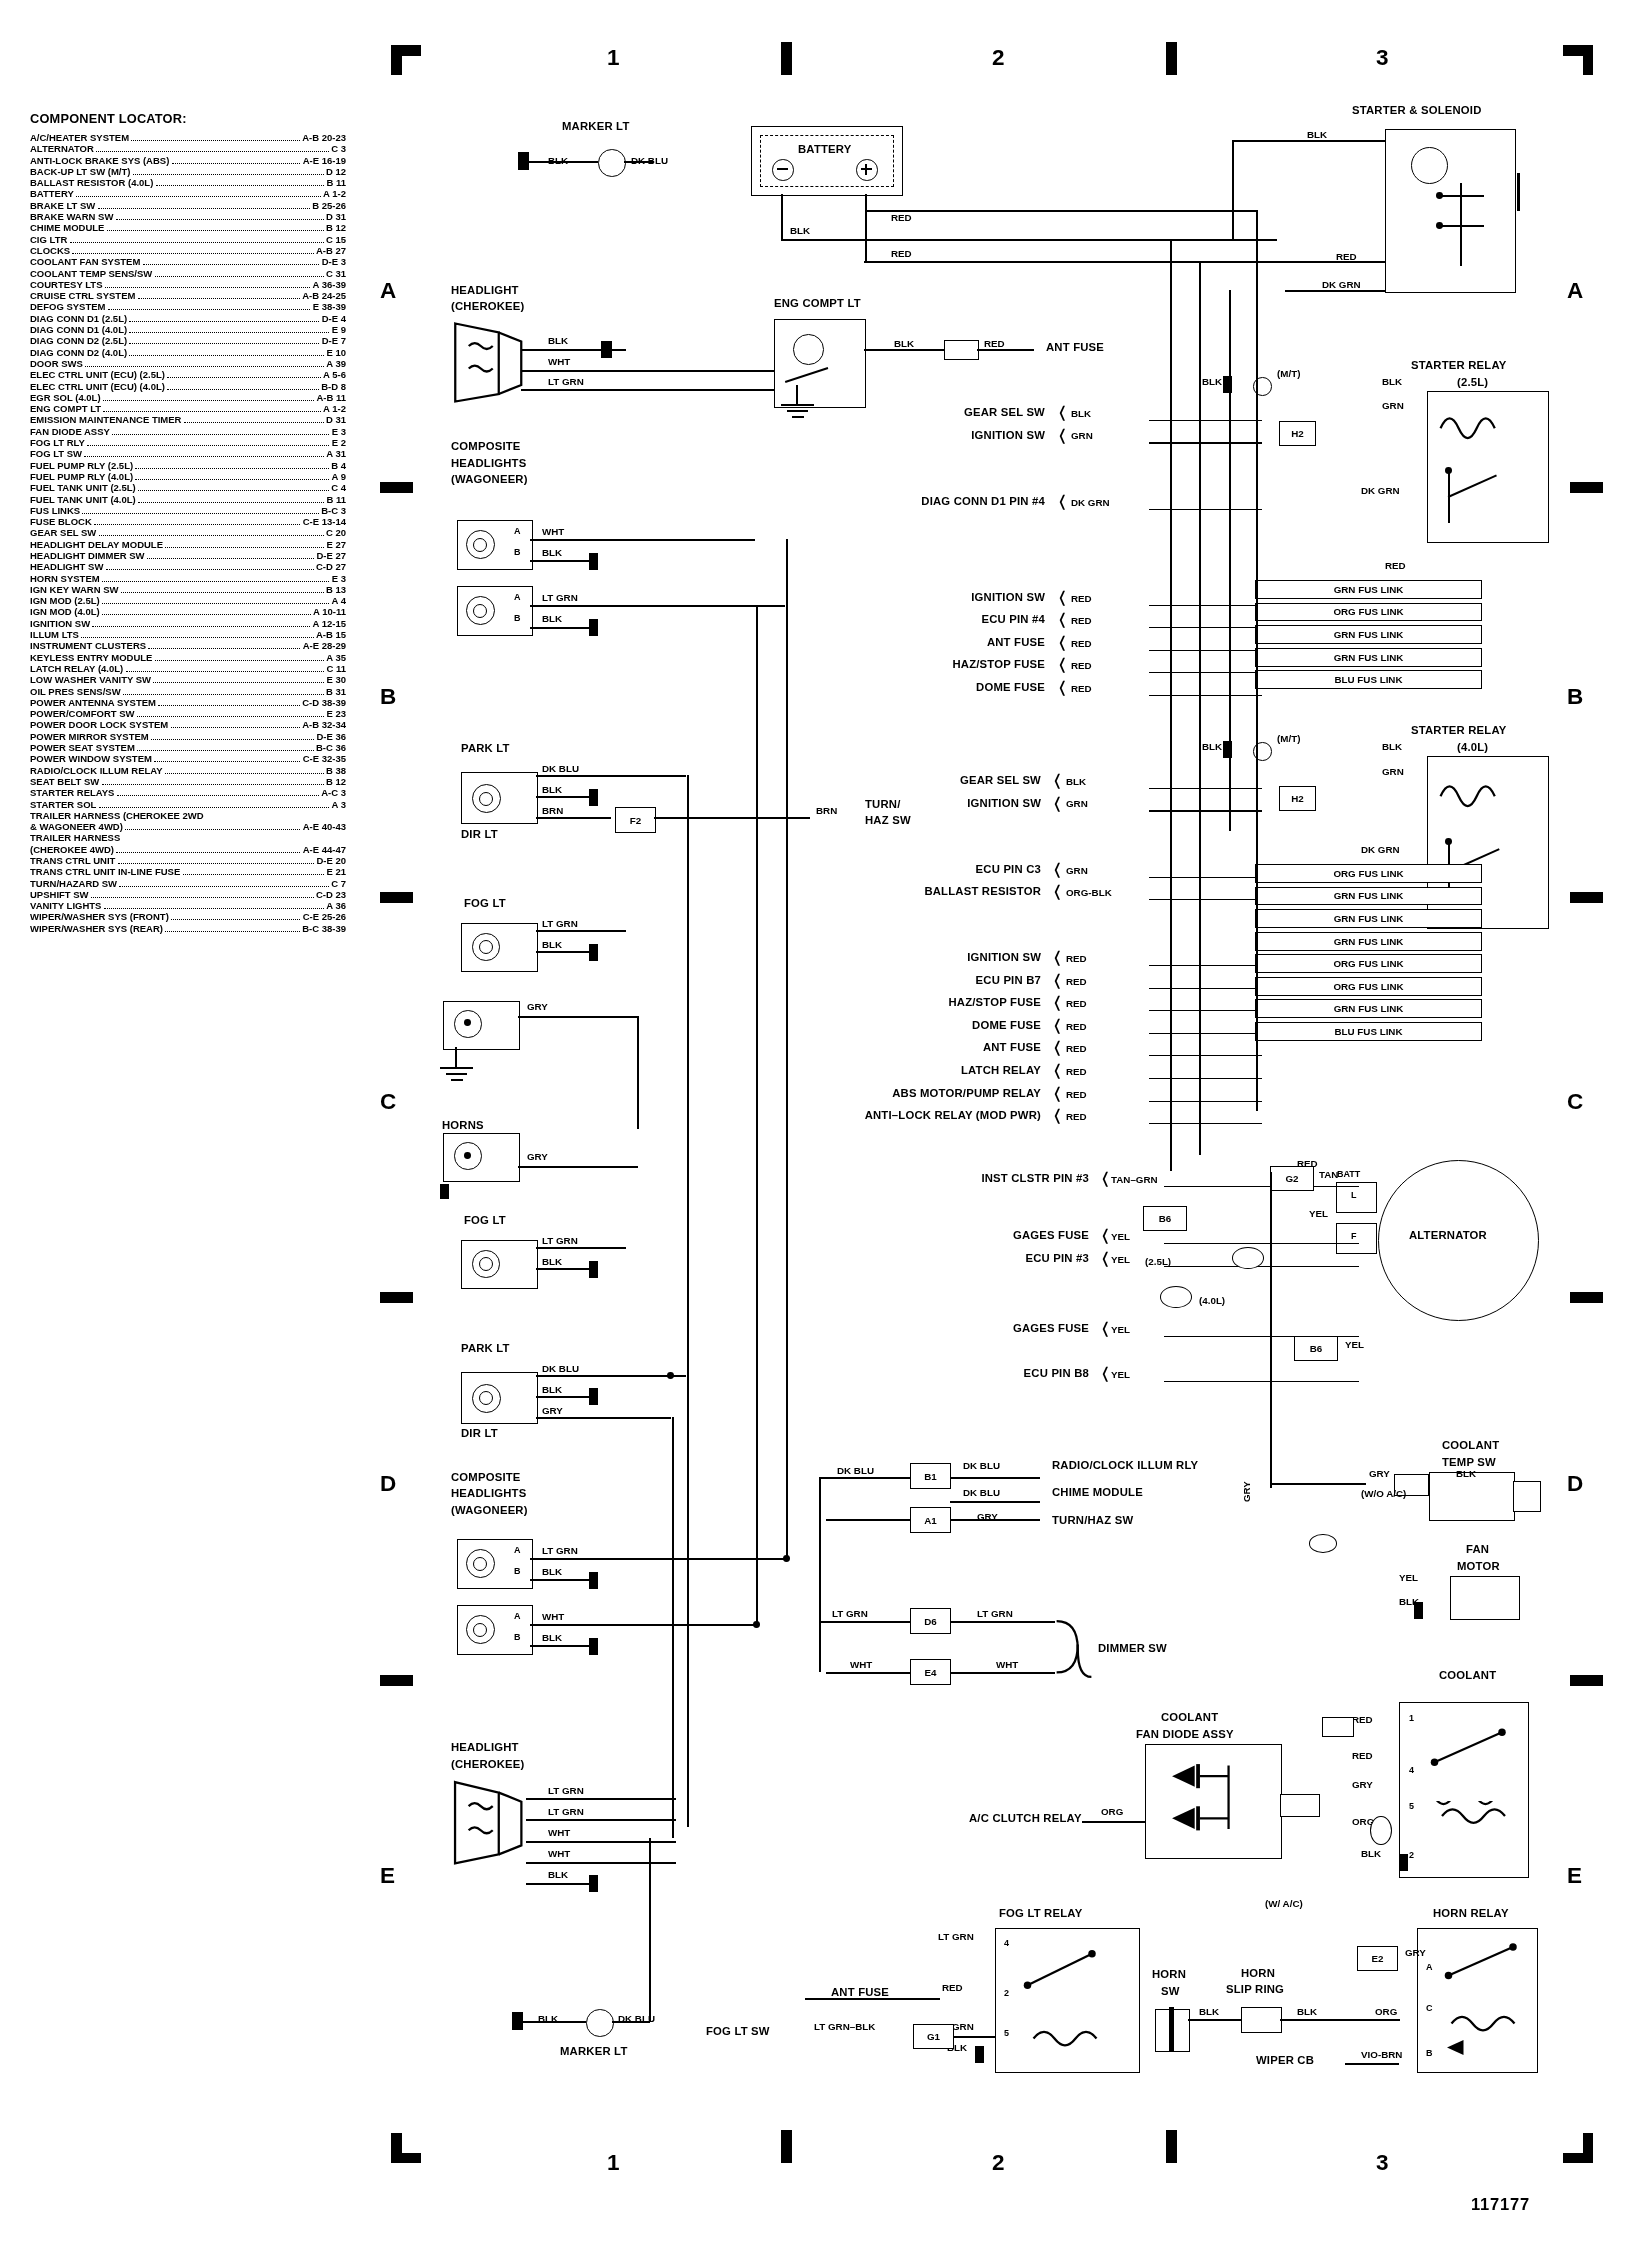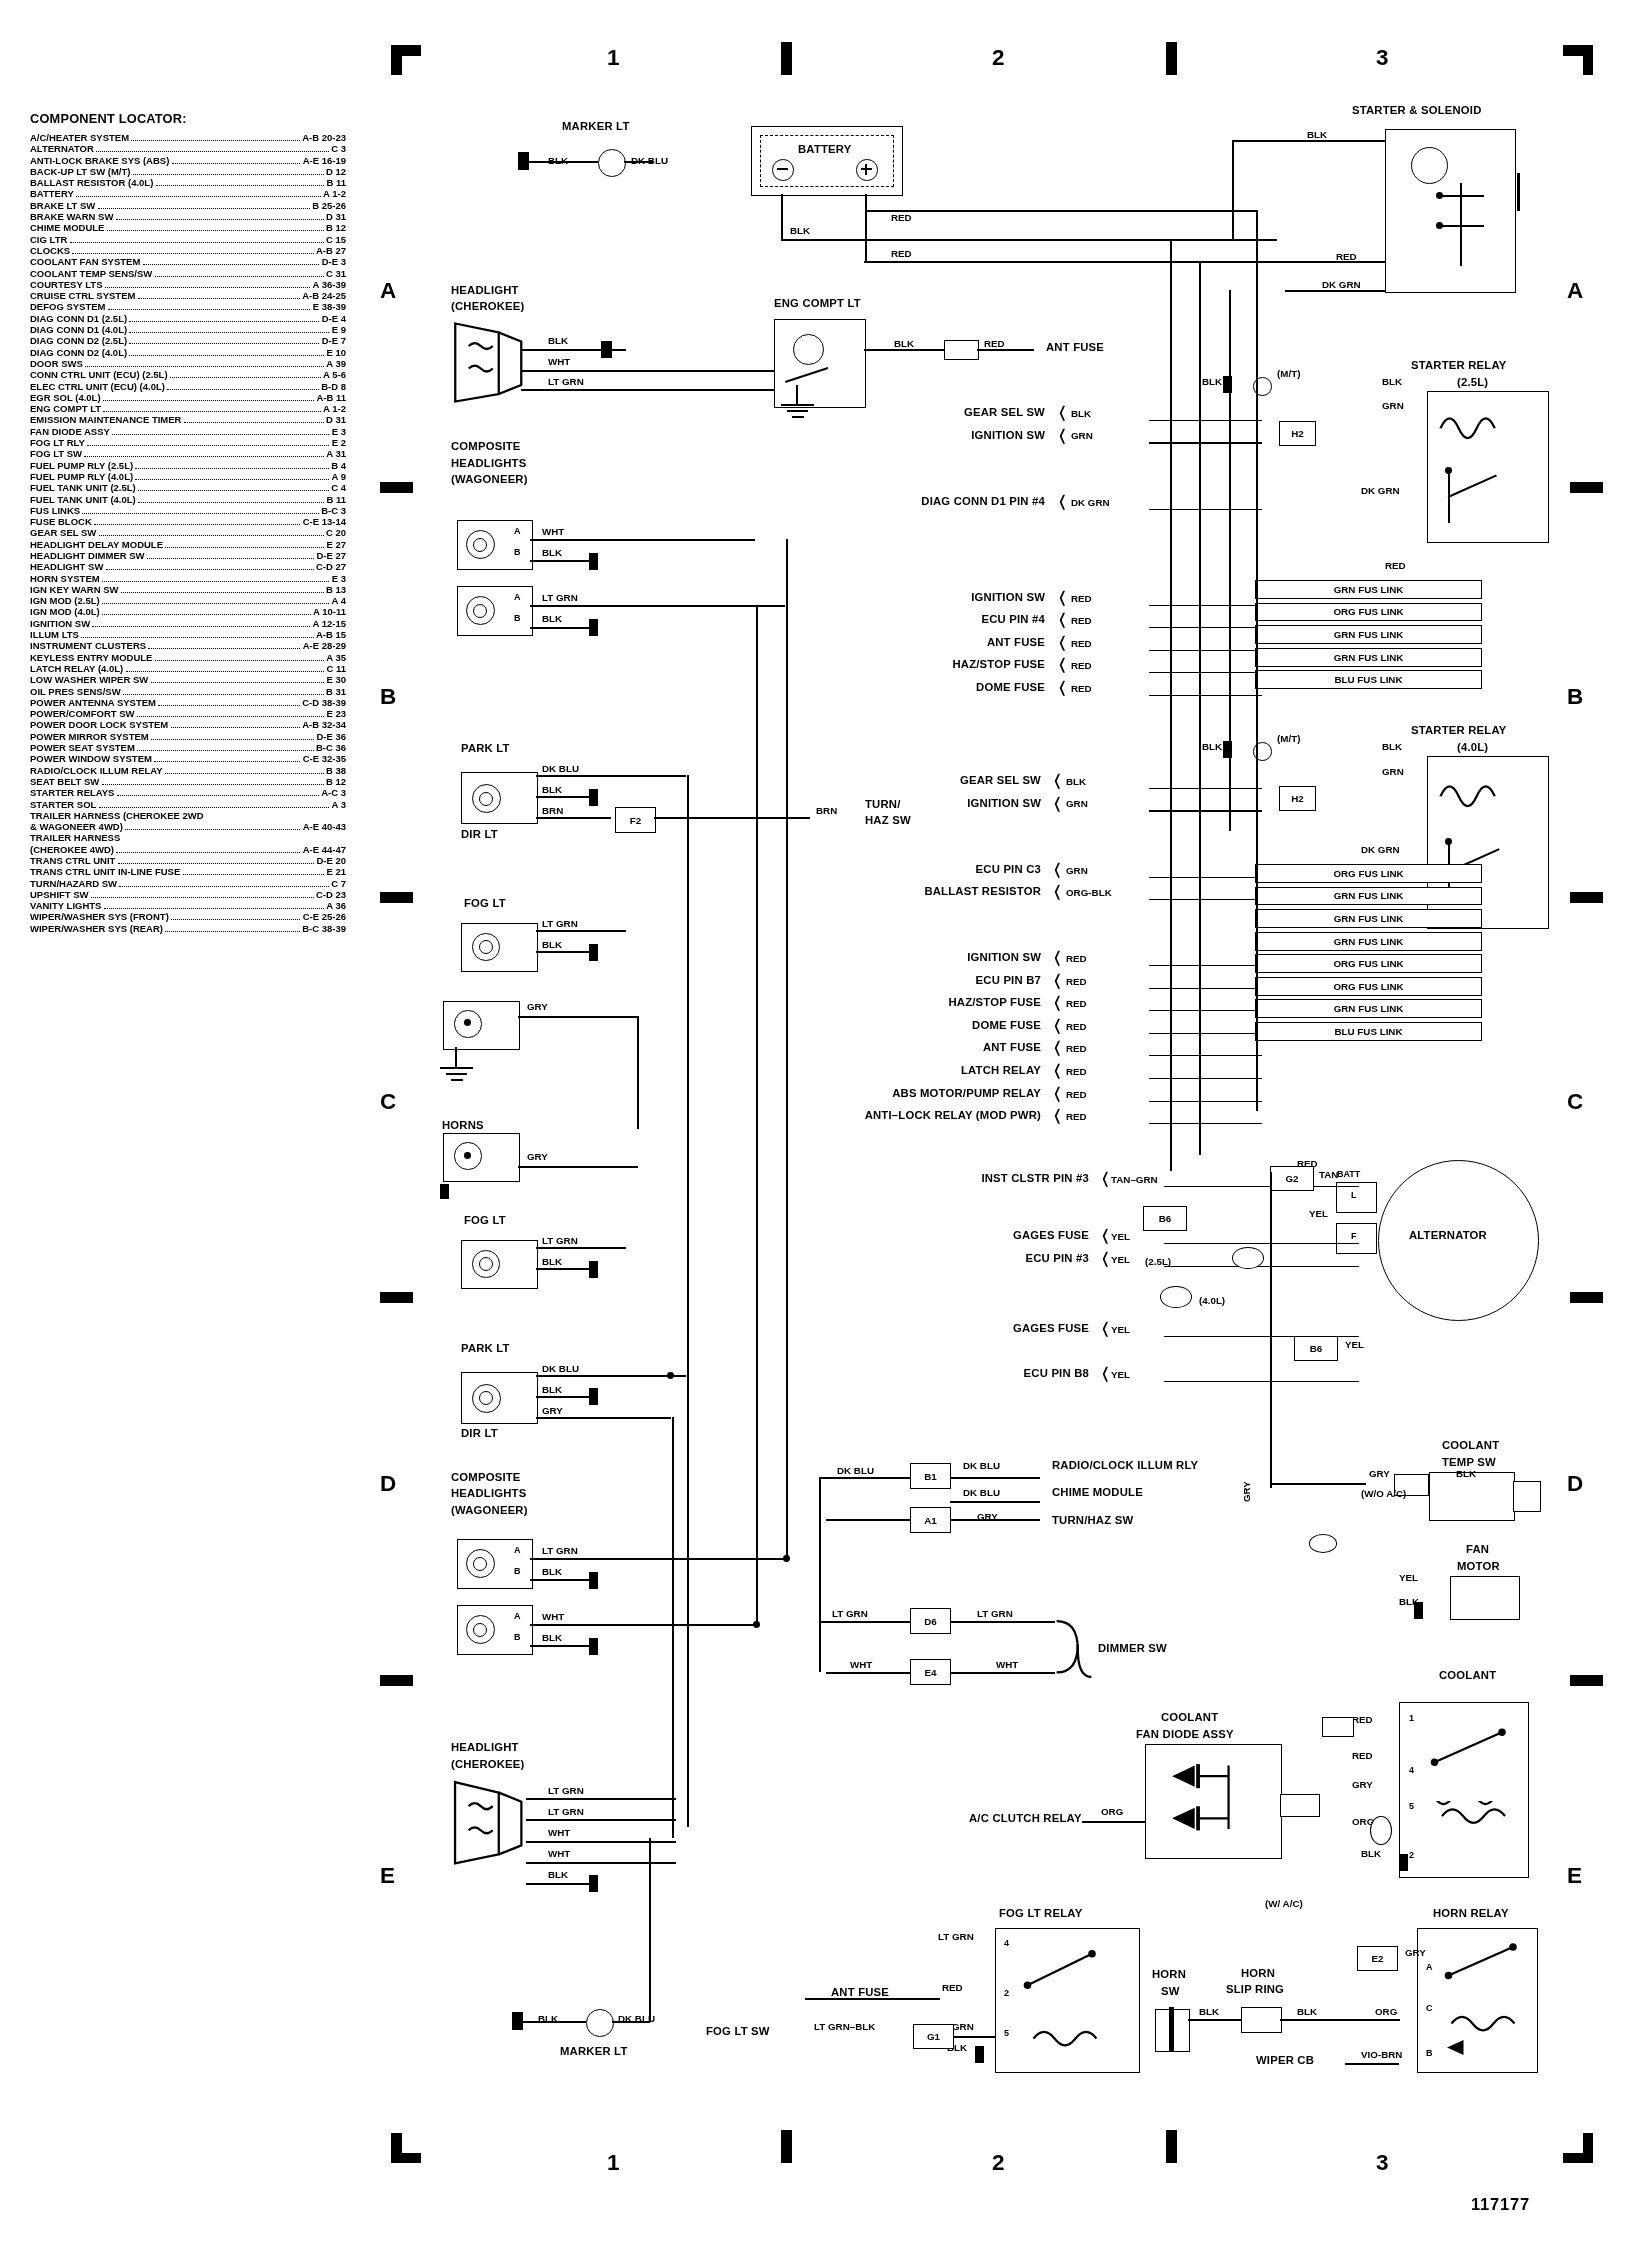--- a/index.html
+++ b/index.html
@@ -189,21 +189,21 @@
           <span class="nm">DIAG CONN D2 (4.0L)</span>
           <span class="dots"></span>
           <span class="pg">E 10</span>
         </div>
         <div class="row">
           <span class="nm">DOOR SWS</span>
           <span class="dots"></span>
           <span class="pg">A 39</span>
         </div>
         <div class="row">
-          <span class="nm">CONN CTRL UNIT (ECU) (2.5L)</span>
+          <span class="nm">ELEC CTRL UNIT (ECU) (2.5L)</span>
           <span class="dots"></span>
           <span class="pg">A 5-6</span>
         </div>
         <div class="row">
           <span class="nm">ELEC CTRL UNIT (ECU) (4.0L)</span>
           <span class="dots"></span>
           <span class="pg">B-D 8</span>
         </div>
         <div class="row">
           <span class="nm">EGR SOL (4.0L)</span>
@@ -324,21 +324,21 @@
           <span class="nm">KEYLESS ENTRY MODULE</span>
           <span class="dots"></span>
           <span class="pg">A 35</span>
         </div>
         <div class="row">
           <span class="nm">LATCH RELAY (4.0L)</span>
           <span class="dots"></span>
           <span class="pg">C 11</span>
         </div>
         <div class="row">
-          <span class="nm">LOW WASHER WIPER SW</span>
+          <span class="nm">LOW WASHER VANITY SW</span>
           <span class="dots"></span>
           <span class="pg">E 30</span>
         </div>
         <div class="row">
           <span class="nm">OIL PRES SENS/SW</span>
           <span class="dots"></span>
           <span class="pg">B 31</span>
         </div>
         <div class="row">
           <span class="nm">POWER ANTENNA SYSTEM</span>

